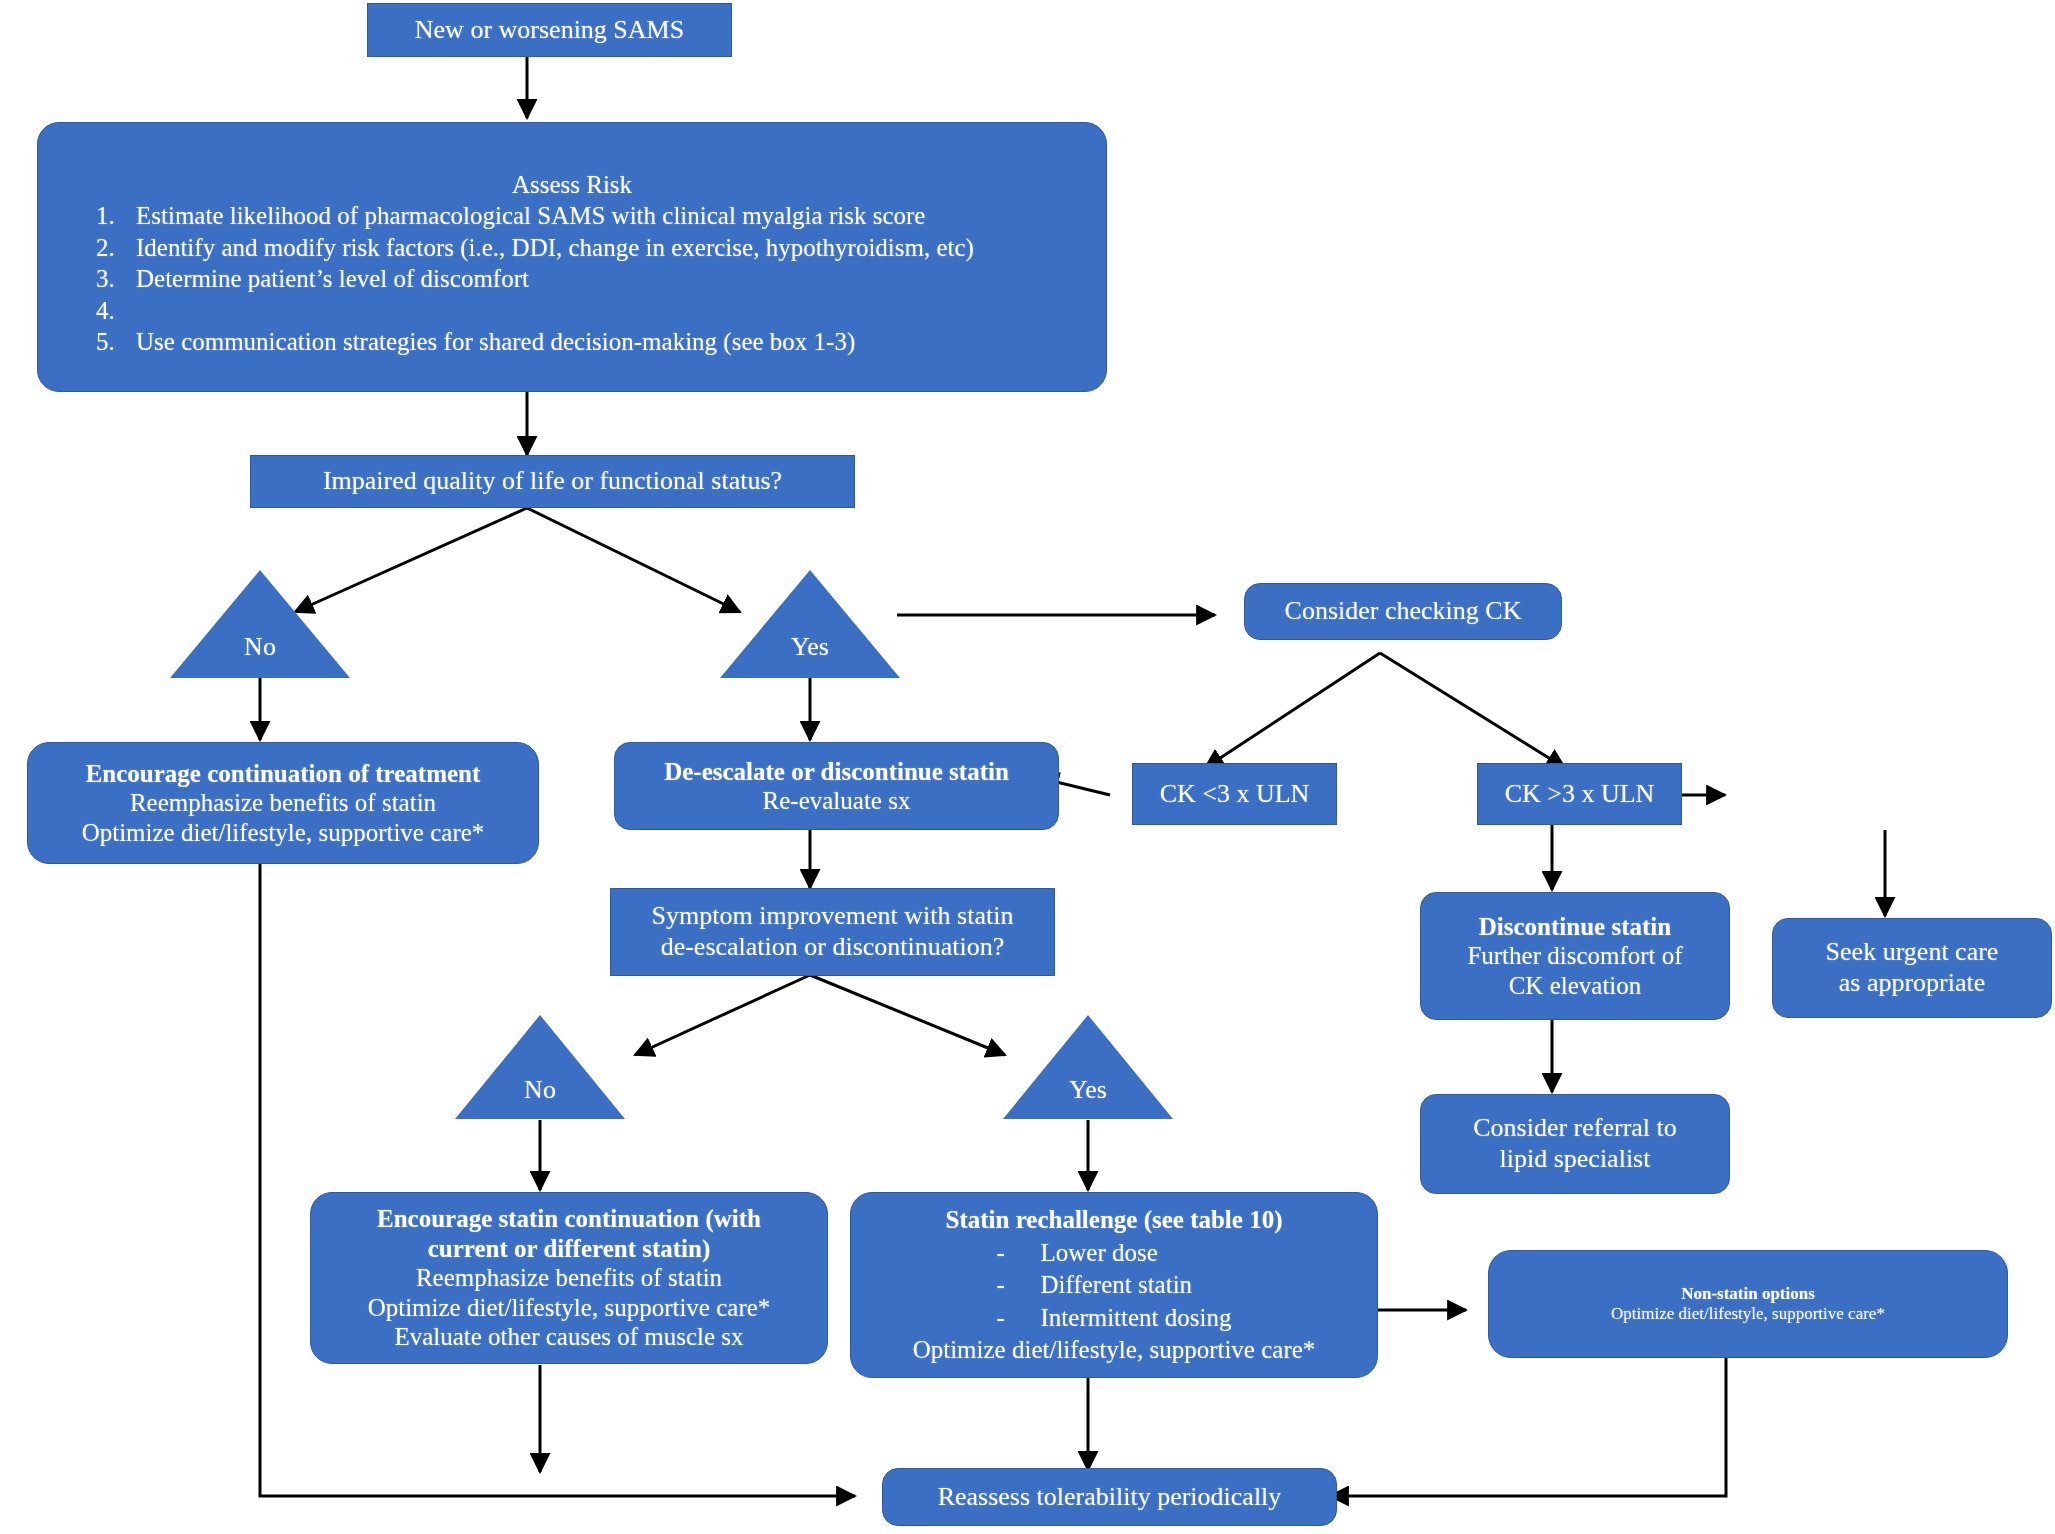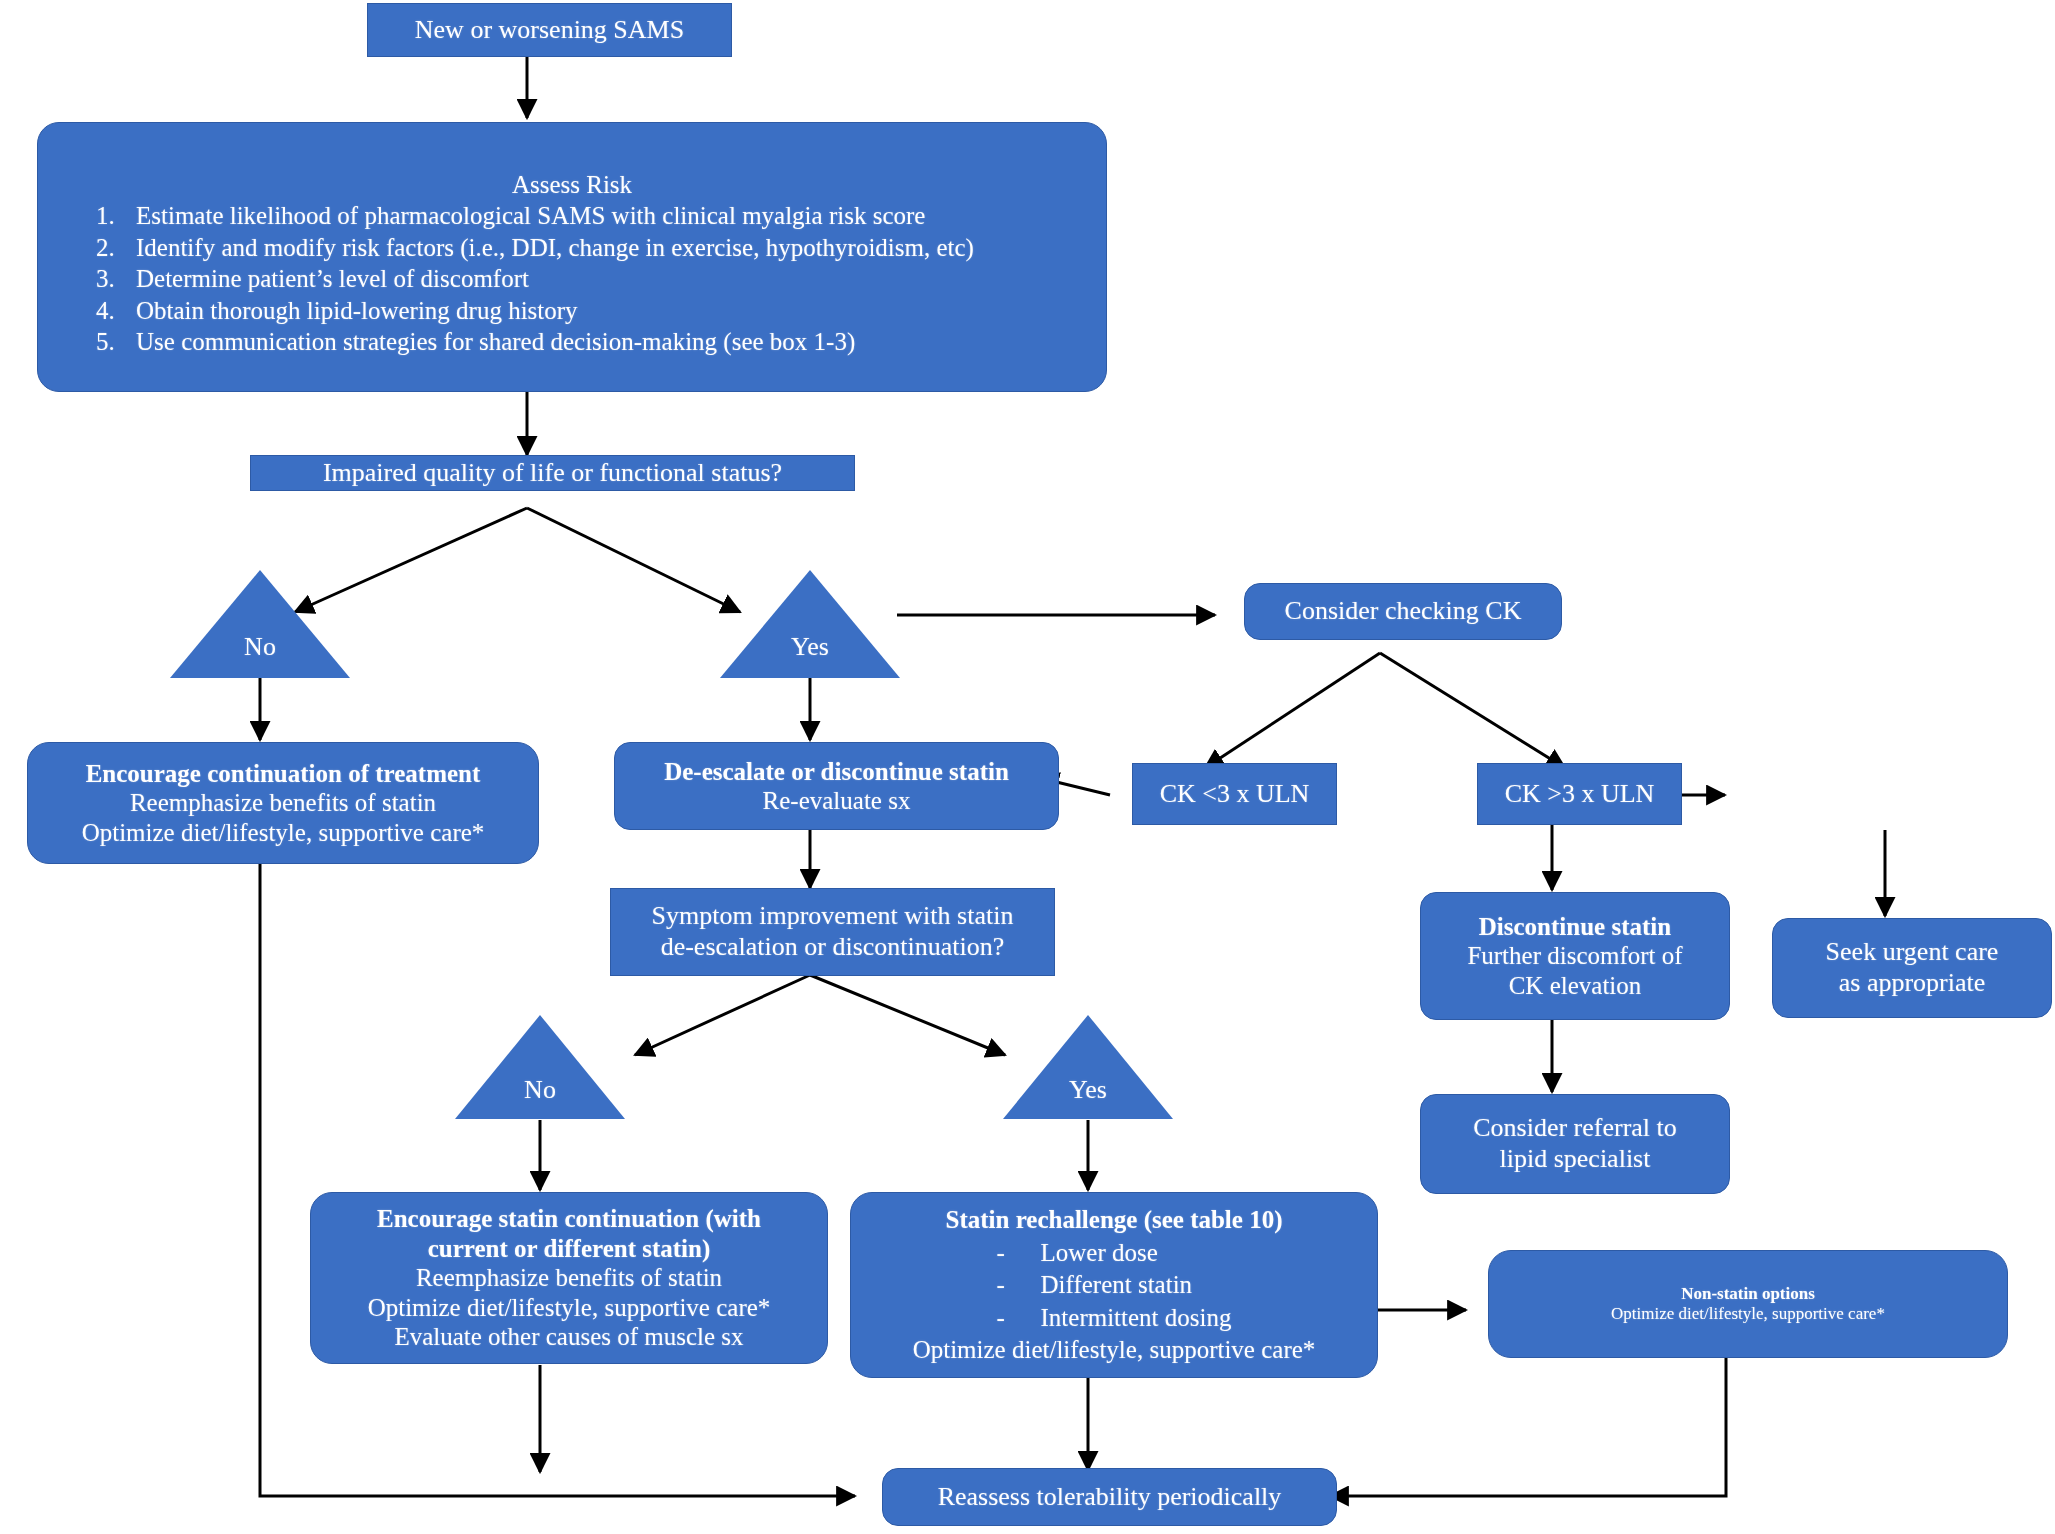--- a/index.html
+++ b/index.html
@@ -79,30 +79,29 @@
       <div class="li">
         <span class="num">2.</span>
         <span>Identify and modify risk factors (i.e., DDI, change in exercise, hypothyroidism, etc)</span>
       </div>
       <div class="li">
         <span class="num">3.</span>
         <span>Determine patient’s level of discomfort</span>
       </div>
       <div class="li">
         <span class="num">4.</span>
-        <span>Obtain thorough lipid-lowering drug history</span>
       </div>
       <div class="li">
         <span class="num">5.</span>
         <span>Use communication strategies for shared decision-making (see box 1-3)</span>
       </div>
     </div>
   </div>
 
-  <div class="node rect" style="left:228px;top:455px;width:605px;height:36px;font-size:26px;">
+  <div class="node rect" style="left:228px;top:455px;width:605px;height:53px;font-size:26px;">
     <span>Impaired quality of life or functional status?</span>
   </div>
 
   <div class="tri" style="left:170px;top:570px;border-left:90px solid transparent;border-right:90px solid transparent;border-bottom:108px solid #3b6fc4;">
     <span class="lbl" style="left:-30px;top:62px;width:60px;font-size:26px;">No</span>
   </div>
 
   <div class="tri" style="left:720px;top:570px;border-left:90px solid transparent;border-right:90px solid transparent;border-bottom:108px solid #3b6fc4;">
     <span class="lbl" style="left:-35px;top:62px;width:70px;font-size:26px;">Yes</span>
   </div>

